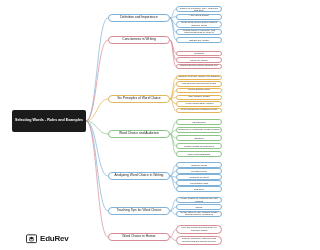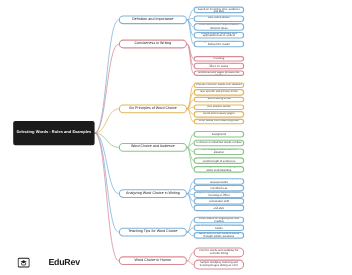--- a/index.html
+++ b/index.html
@@ -52,22 +52,22 @@
     font-size:2.5px;
     background:#ffffff;
     border-width:.5px;
     border-style:solid;
     border-radius:5px;
     color:#333;
   }
 
   
   .brand{
-    position:absolute;left:16px;bottom:6px;
-    display:flex;align-items:center;gap:17px;
+    position:absolute;left:26px;bottom:6px;
+    display:flex;align-items:center;gap:3px;
   }
   .brand-mark{
     width:11px;height:11px;
     display:flex;align-items:center;justify-content:center;
   }
   .brand-text{
     font-size:8px;font-weight:bold;color:#1b1b1b;letter-spacing:-.2px;
   }
 </style>
 </head>

